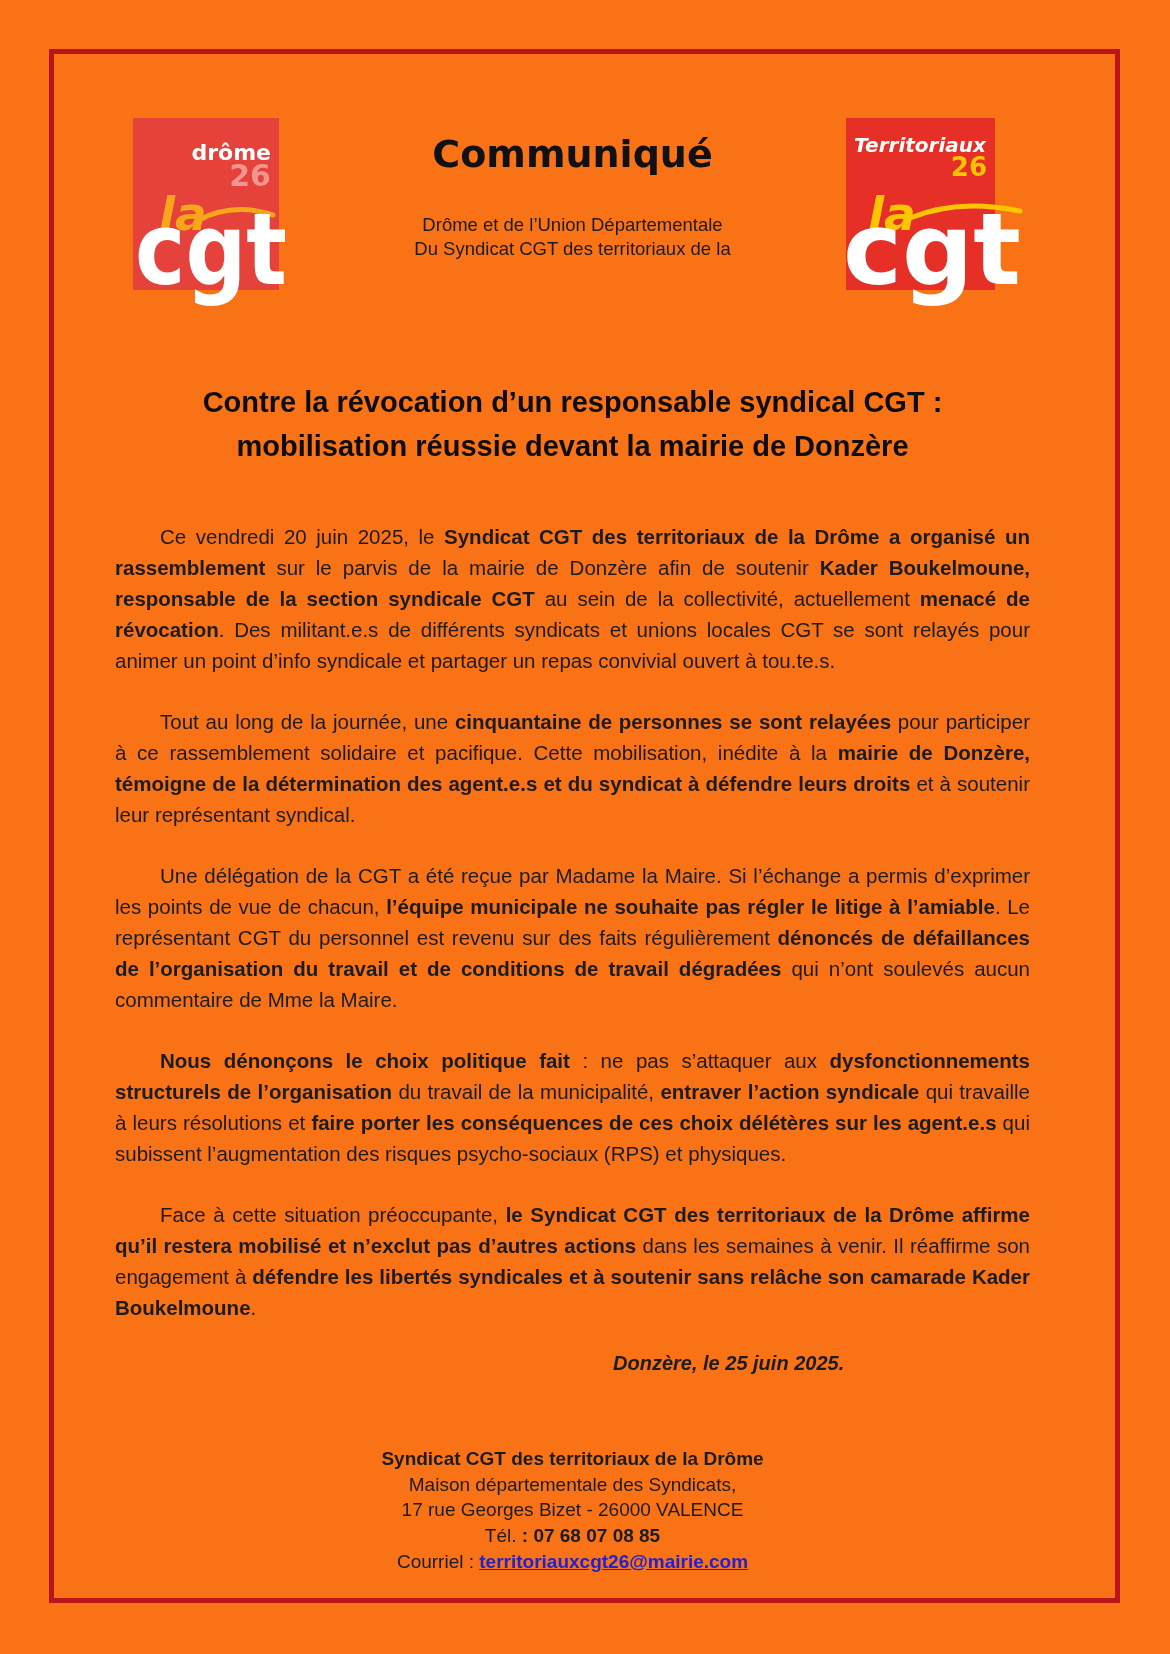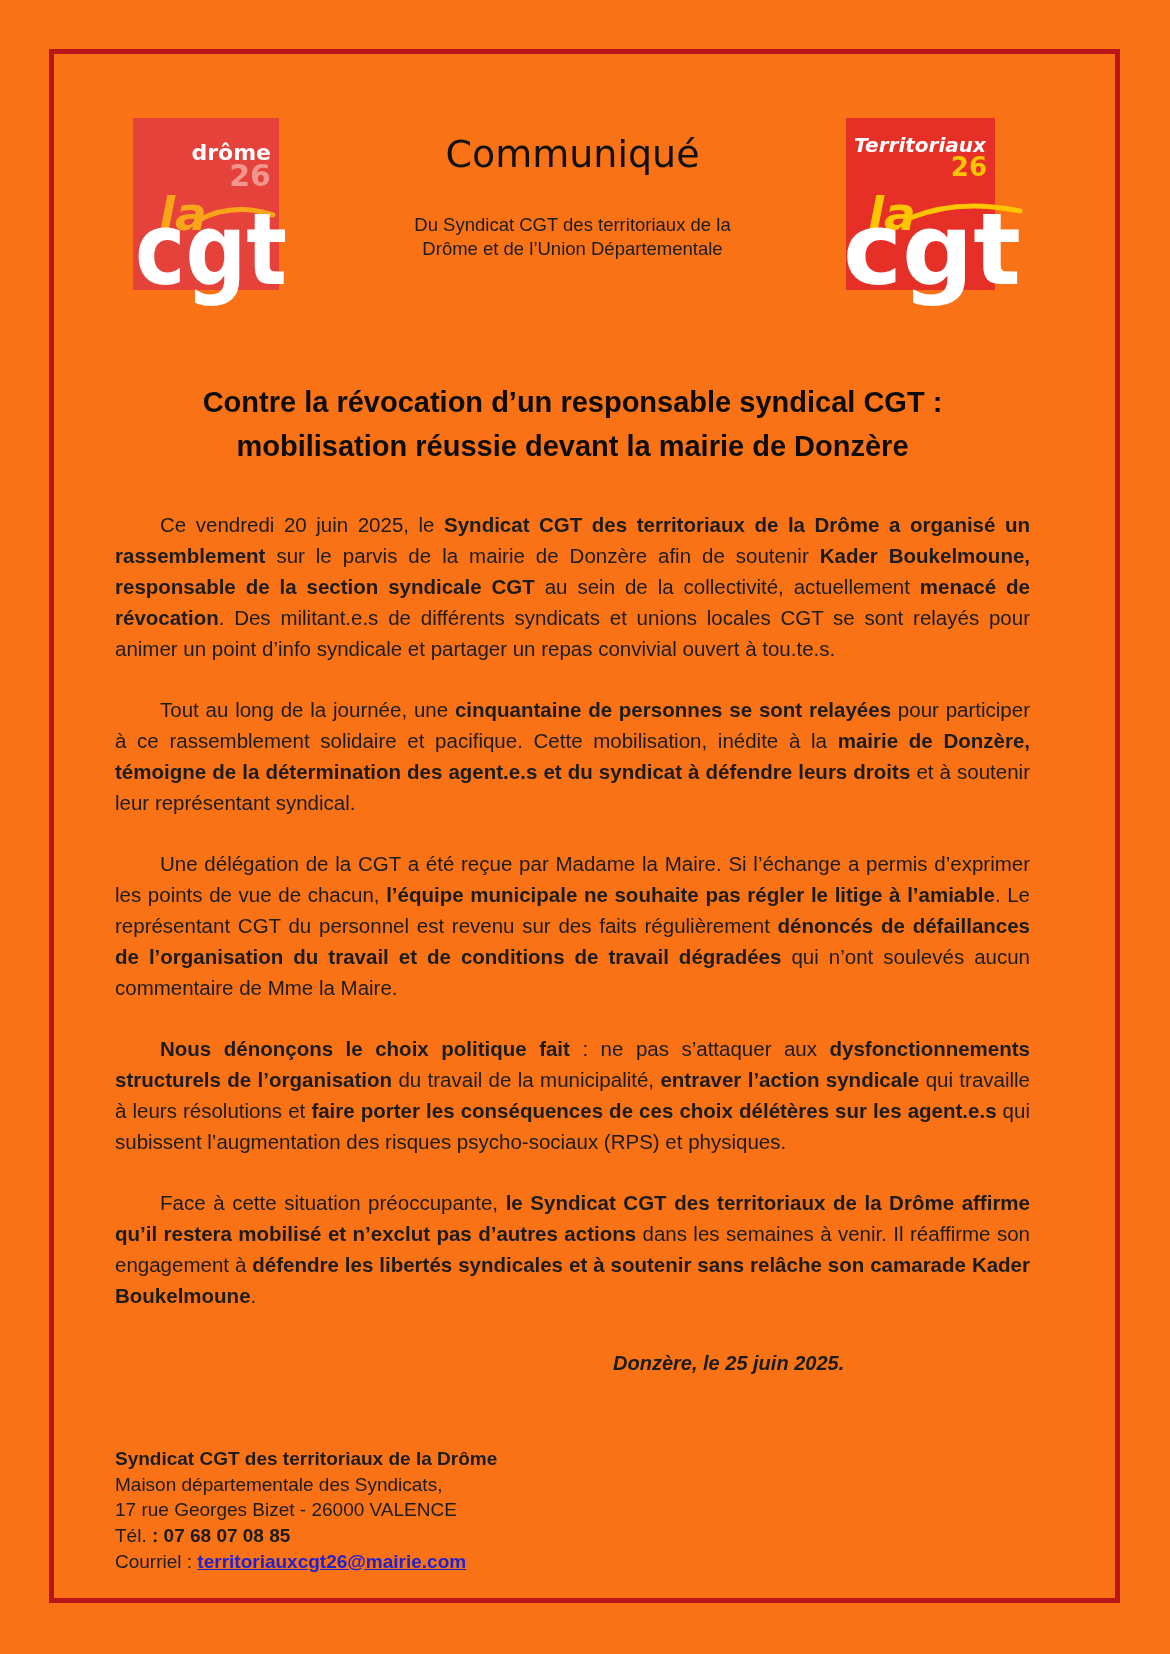--- a/index.html
+++ b/index.html
@@ -29,21 +29,21 @@
   .lg-region-right { font-size:19px; font-weight:bold; font-style:italic; fill:#ffffff; }
   .lg-num-right    { font-size:26px; font-weight:bold; fill:#fdc500; }
   .lg-la  { font-family:"DejaVu Serif", serif; font-style:italic; font-weight:bold; font-size:47px; }
   .lg-cgt { font-size:100px; font-weight:bold; fill:#ffffff; }
 
   
   .doc-title {
     position:absolute; left:115px; top:132px; width:915px;
     text-align:center;
     font-family:"DejaVu Sans", sans-serif;
-    font-size:38px; font-weight:normal; color:#111111;
+    font-size:38px; font-weight:bold; color:#111111;
     margin:0;
   }
   .subtitle {
     position:absolute; left:115px; top:213px; width:915px;
     text-align:center;
     font-size:18.5px; line-height:23.5px; color:#1c1c1c;
   }
 
   
   .headline {
@@ -51,31 +51,31 @@
     text-align:center;
     font-size:29px; font-weight:bold; line-height:44px; color:#0d0d0d;
   }
 
   
   .body-text {
     position:absolute; left:115px; top:505px; width:915px;
     font-size:20.5px; line-height:31px;
     text-align:justify;
   }
-  .body-text p { margin:4px 0 30px 0; text-indent:45px; }
+  .body-text p { margin:16px 0 30px 0; text-indent:45px; }
   .body-text b { font-weight:bold; }
 
   
   .dateline {
     position:absolute; left:613px; top:1352px;
     font-size:20px; font-weight:bold;font-style:italic;
   }
   .footer {
     position:absolute; left:115px; top:1446px; width:915px;
-    text-align:left;
+    text-align:center;
     font-size:19px; line-height:25.7px;
   }
   .footer .f-org { font-weight:bold; }
   .email-link {
     color:#2222cc; font-weight:bold; text-decoration:underline;
     cursor:pointer;
   }
 </style>
 </head>
 <body>
@@ -97,22 +97,22 @@
     <rect x="0" y="0" width="149" height="172" fill="#e52f27"></rect>
     <text class="lg-region-right" x="8" y="34" textLength="132" lengthAdjust="spacingAndGlyphs">Territoriaux</text>
     <text class="lg-num-right" x="141" y="58" text-anchor="end" fill="#fdc500">26</text>
     <text class="lg-la" fill="#fdc500" x="22" y="112">la</text>
     <path d="M64 100 Q112 80 174 93" fill="none" stroke="#fdc500" stroke-width="5" stroke-linecap="round"></path>
     <text class="lg-cgt" x="-3" y="166" textLength="178" lengthAdjust="spacingAndGlyphs">cgt</text>
   </svg>
 
   <h1 class="doc-title">Communiqué</h1>
   <div class="subtitle">
+    <div>Drôme et de l’Union Départementale</div>
     <div>Du Syndicat CGT des territoriaux de la</div>
-    <div>Drôme et de l’Union Départementale</div>
   </div>
 
   <div class="headline">
     <div>Contre la révocation d’un responsable syndical CGT :</div>
     <div>mobilisation réussie devant la mairie de Donzère</div>
   </div>
 
   <div class="body-text">
       <p><span>Ce vendredi 20 juin 2025, le </span><b>Syndicat CGT des territoriaux de la Drôme a organisé un rassemblement</b><span> sur le parvis de la mairie de Donzère afin de soutenir </span><b>Kader Boukelmoune, responsable de la section syndicale CGT</b><span> au sein de la collectivité, actuellement </span><b>menacé de révocation</b><span>.  Des militant.e.s de différents syndicats et unions locales CGT se sont relayés pour animer un point d’info syndicale et partager un repas convivial ouvert à tou.te.s.</span></p>
       <p><span>Tout au long de la journée, une </span><b>cinquantaine de personnes se sont relayées</b><span> pour participer à ce rassemblement solidaire et pacifique. Cette mobilisation, inédite à la </span><b>mairie de Donzère, témoigne de la détermination des agent.e.s et du syndicat à défendre leurs droits</b><span> et à soutenir leur représentant syndical.</span></p>

